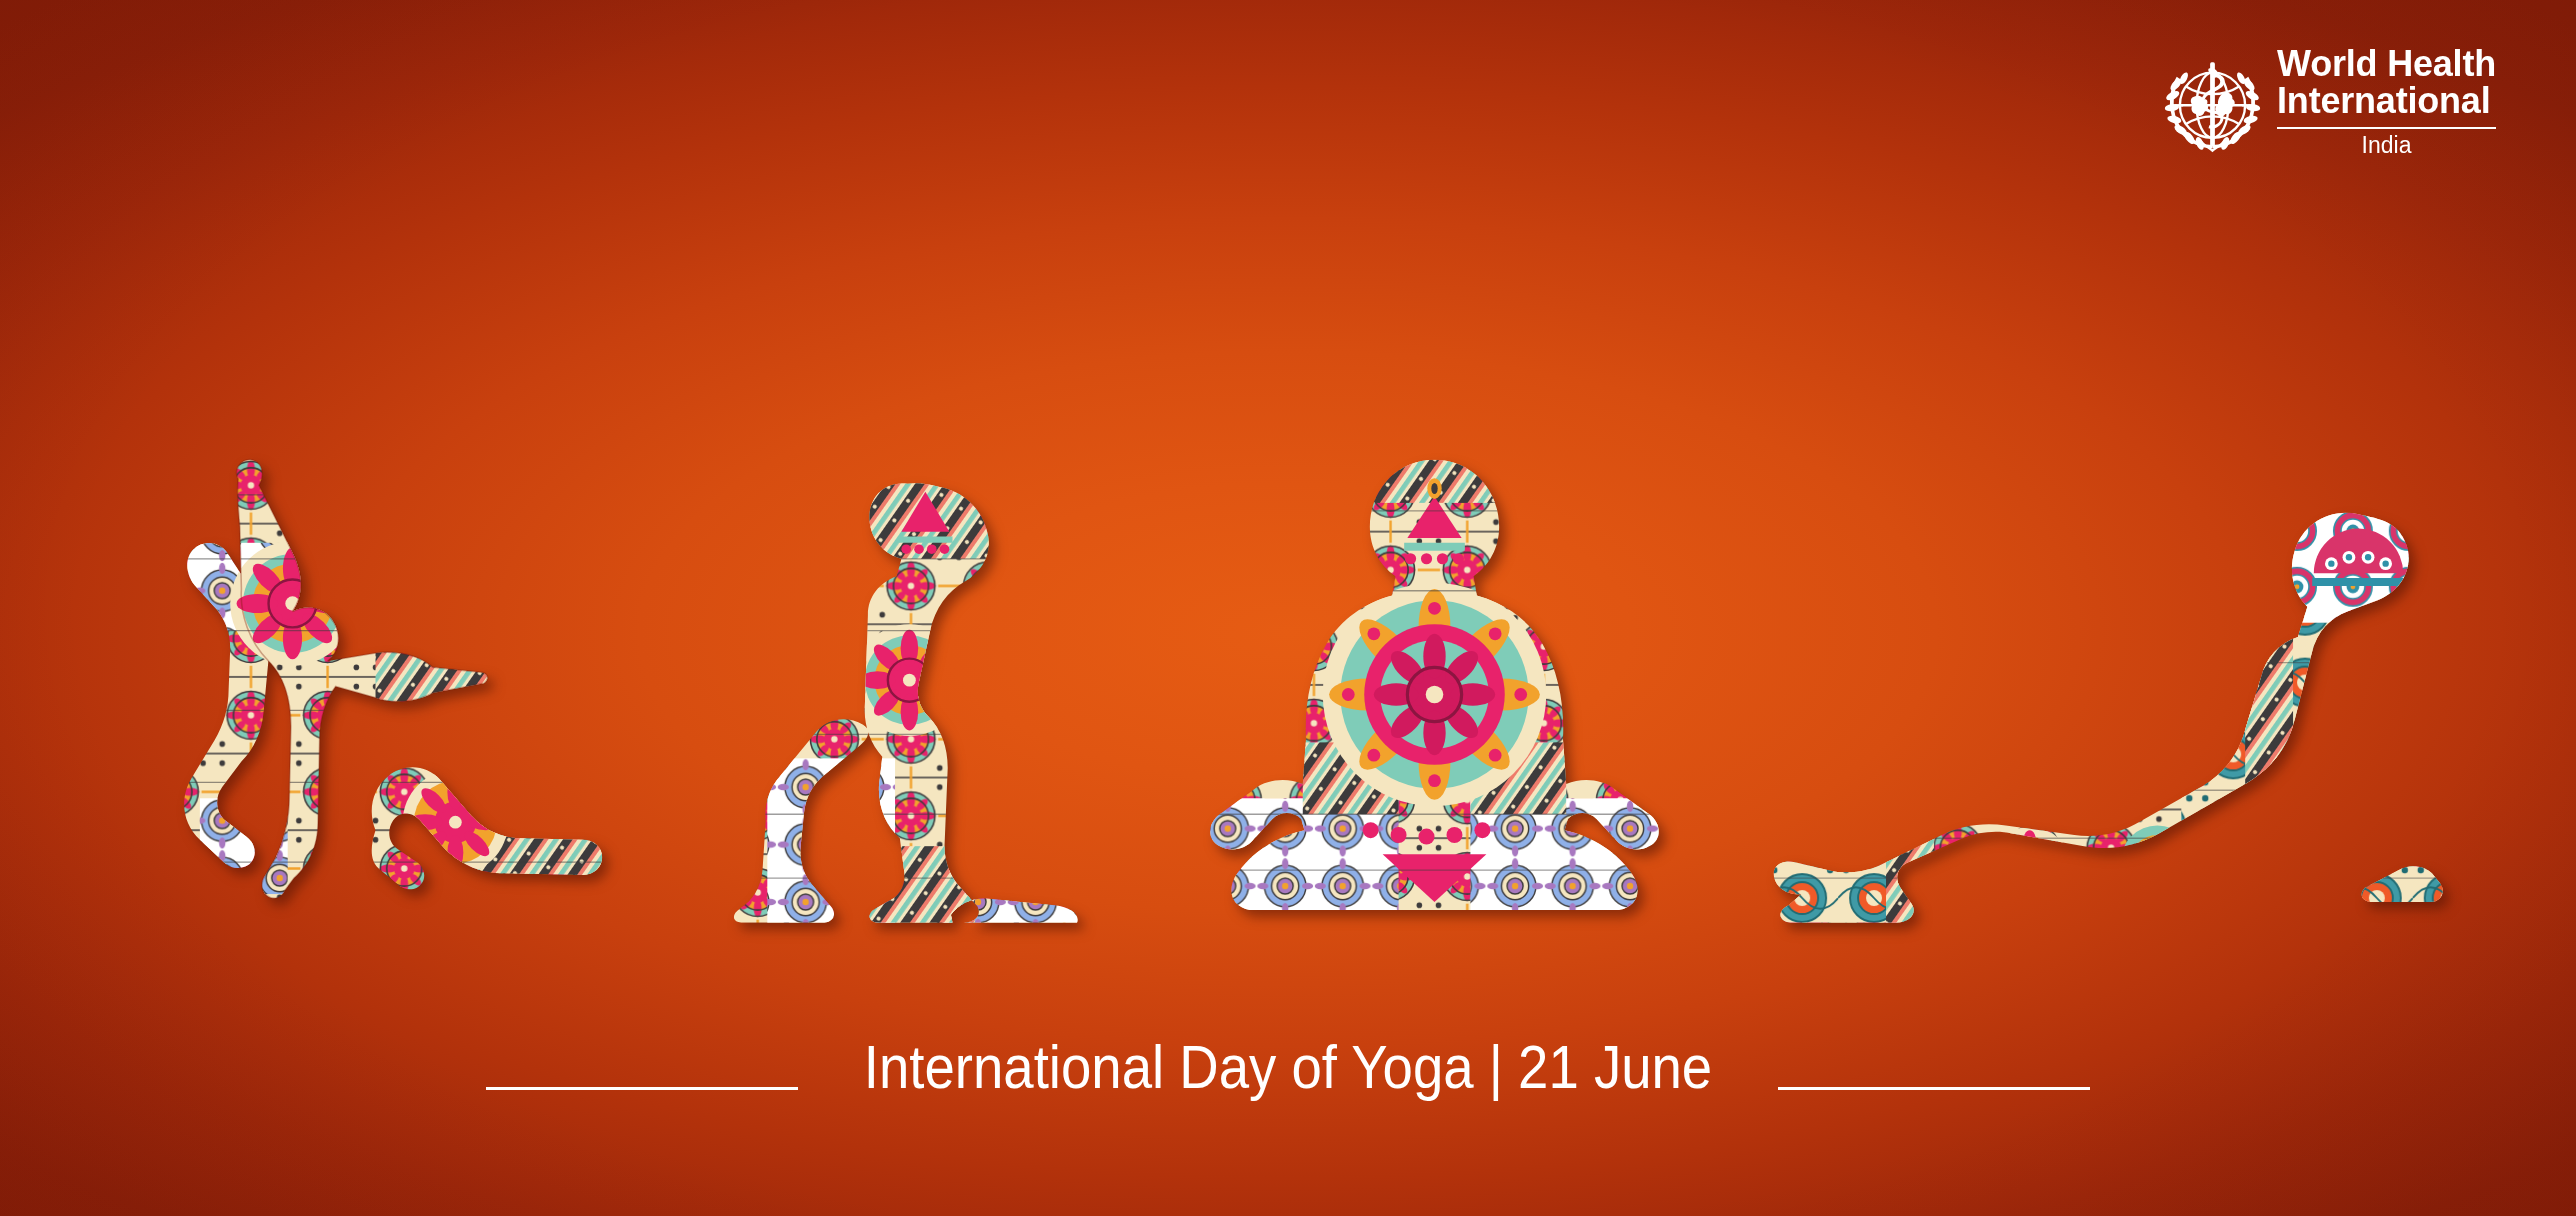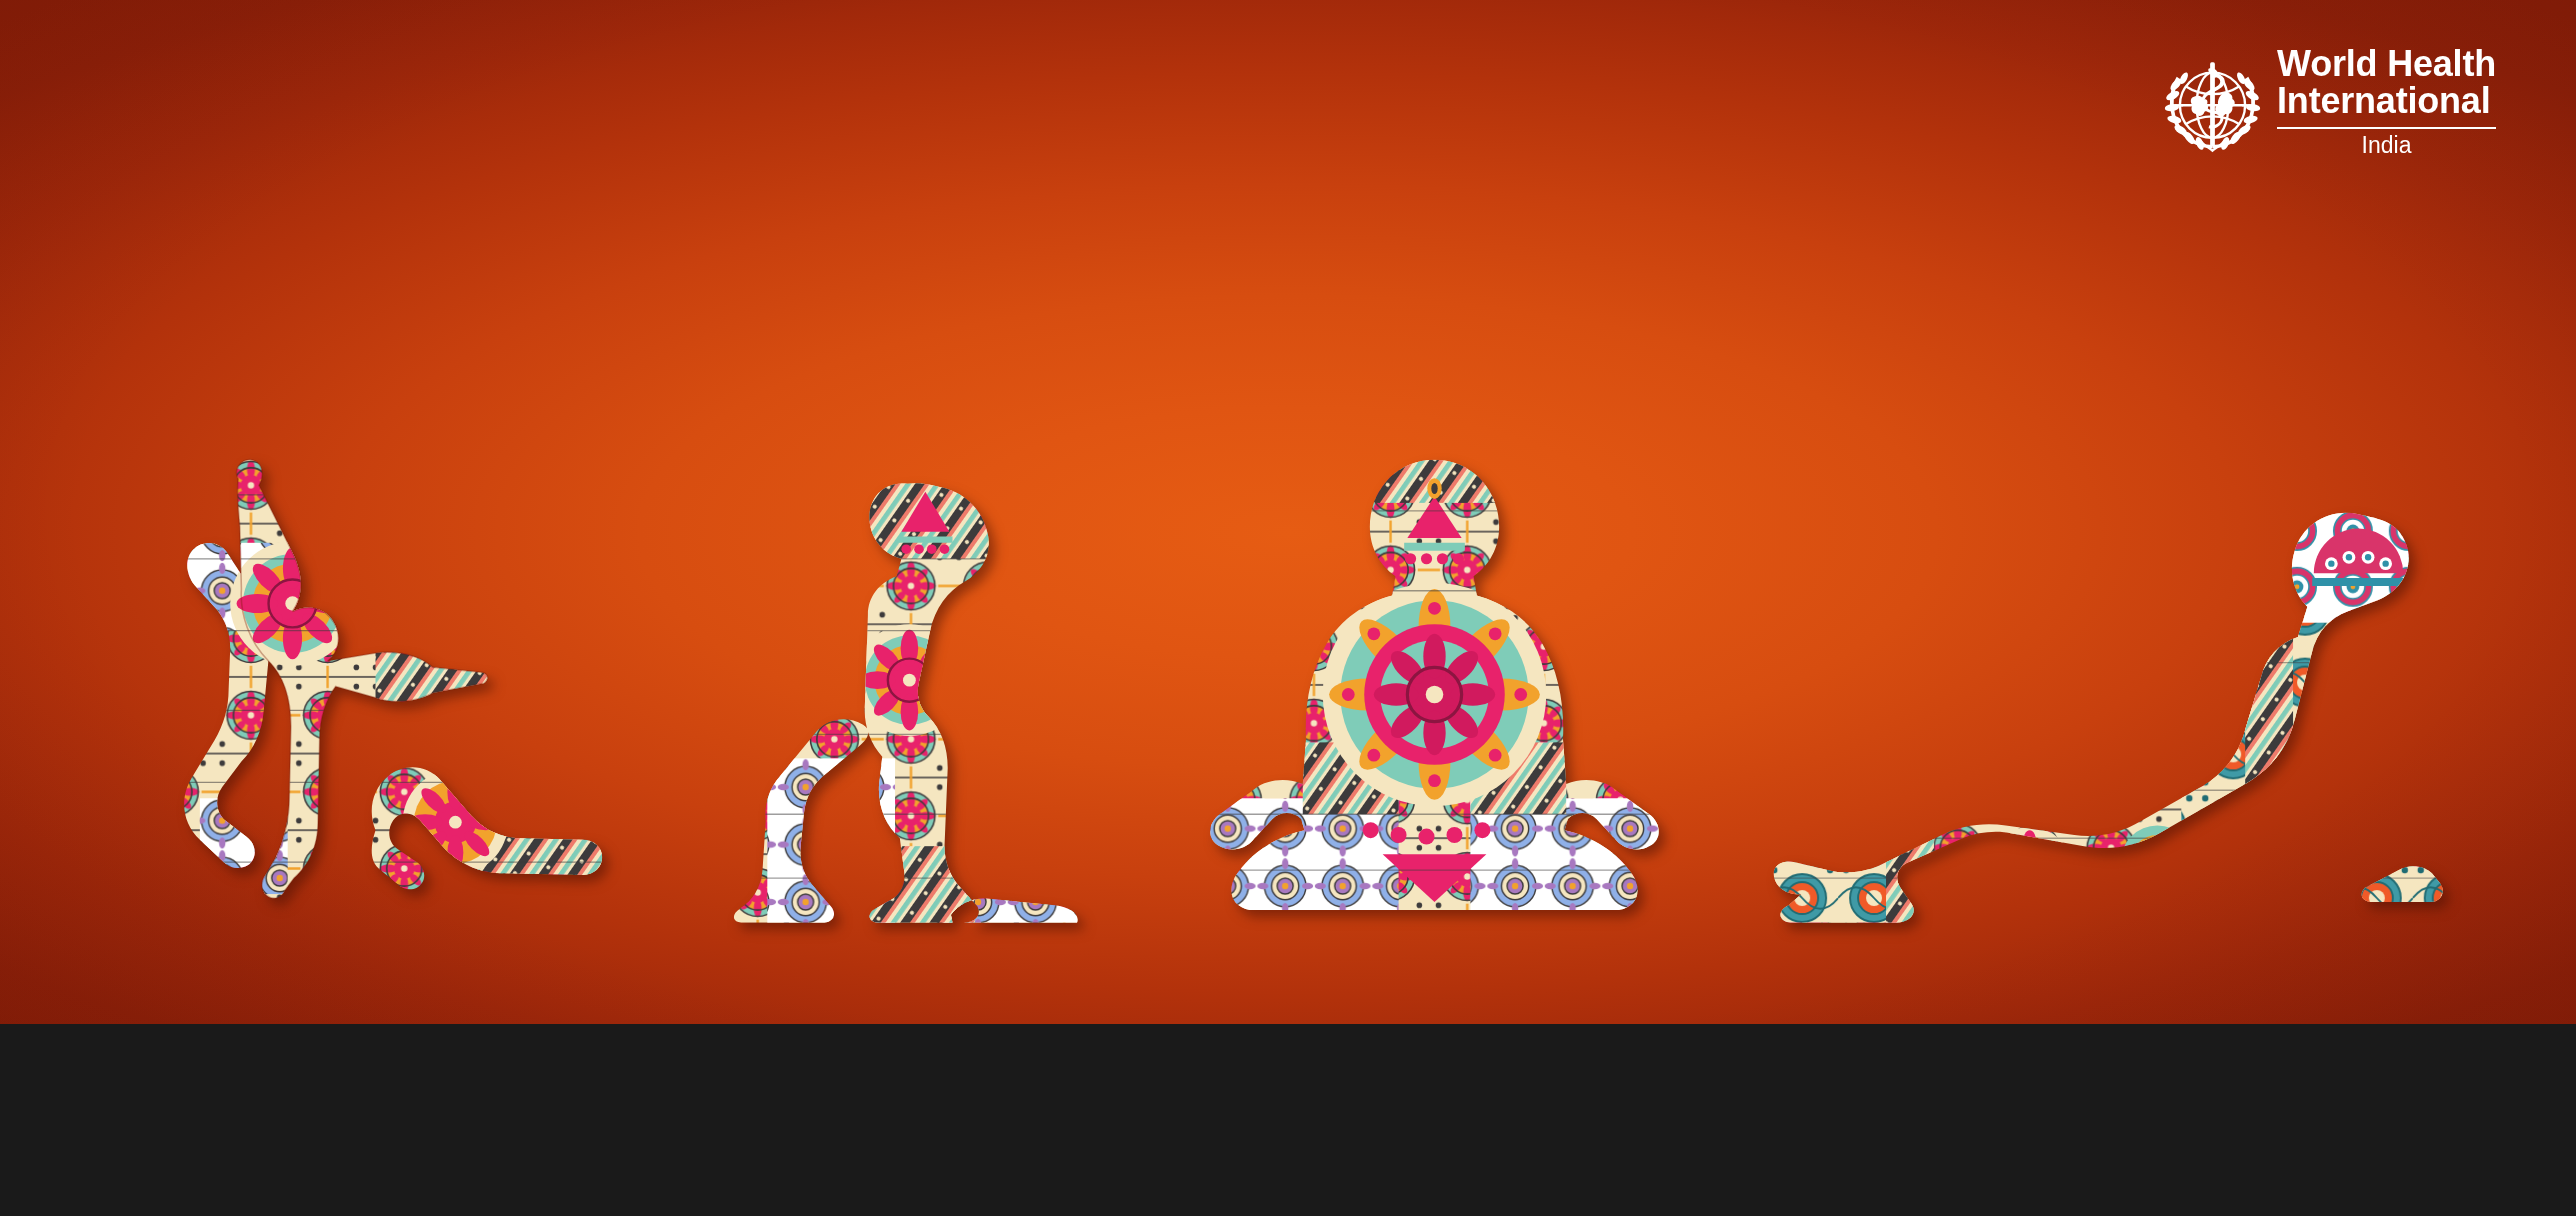--- a/index.html
+++ b/index.html
@@ -6,21 +6,21 @@
   html, body {
     margin: 0;
     padding: 0;
     background: #1a1a1a;
   }
   * { box-sizing: border-box; }
 
   .banner {
     position: relative;
     width: 2576px;
-    height: 1024px;
+    height: 1216px;
     overflow: hidden;
     font-family: "Liberation Sans", "DejaVu Sans", sans-serif;
     background: #a21caf;
   }
 
   
   .bg-gradient {
     position: absolute;
     inset: 0;
     background:
@@ -704,15 +704,20 @@
           <path d="M-58 30 L58 30 L58 40 L-58 40 Z" fill="#2f91a8"></path>
         </g>
         <g stroke="#3d3b3c" stroke-width="1.8" opacity="0.45" fill="none">
           <path d="M0 470 L850 470 M0 420 L850 420 M0 360 L850 360 M0 200 L850 200"></path>
         </g>
       </g>
     </svg>
 
   </div>
 
+  <div class="footer">
+    <div class="foot-rule left"></div>
+    <span class="foot-text">International Day of Yoga  |  21 June</span>
+    <div class="foot-rule right"></div>
+  </div>
 
 </div>
 
 
 </body></html>

